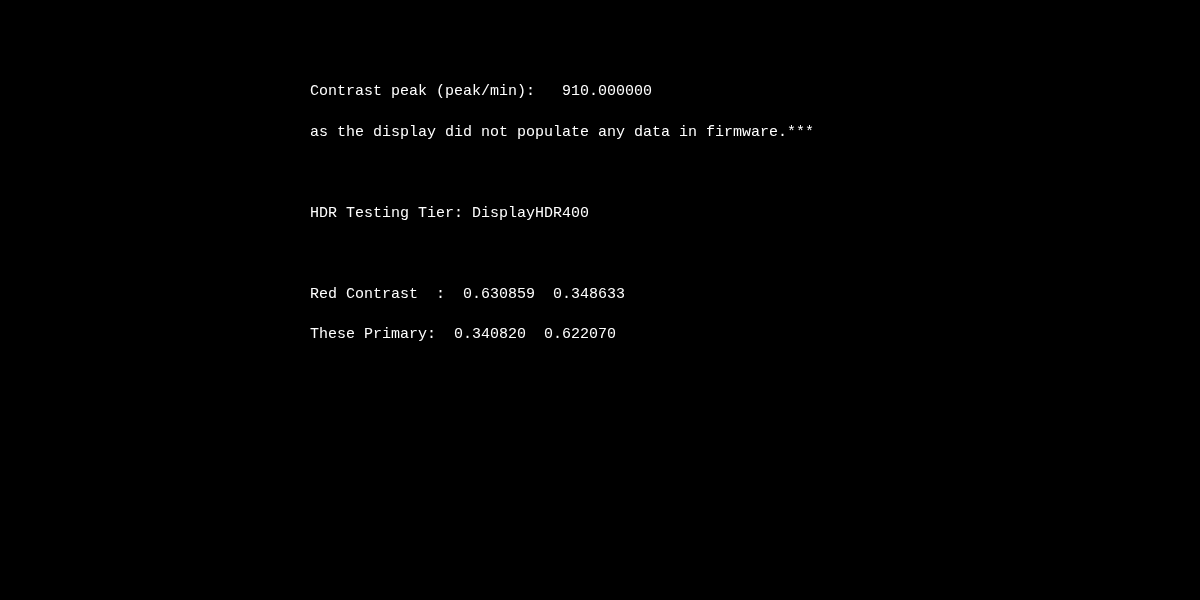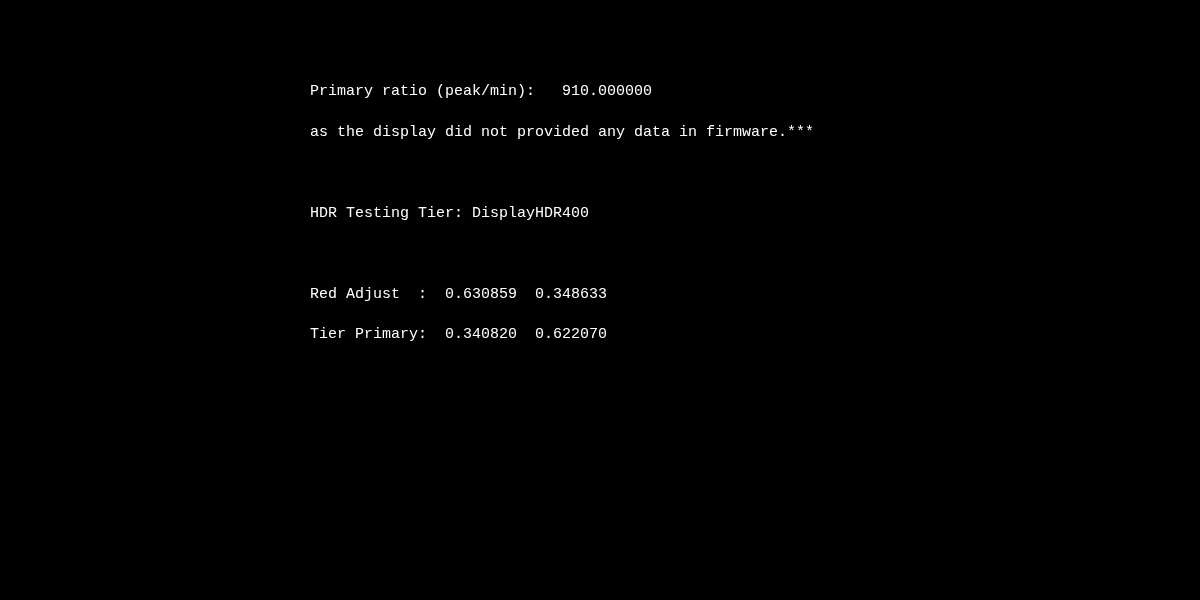--- a/index.html
+++ b/index.html
@@ -16,27 +16,27 @@
     .terminal {
       padding-top: 62px;
       padding-left: 310px;
       white-space: pre;
     }
   </style>
 </head>
 <body>
 
 <div class="terminal">
-<div><span>Primary ratio (peak/min):   </span><span>910.000000</span></div>
-<div>as the display did not provided any data in firmware.***</div>
+<div><span>Contrast peak (peak/min):   </span><span>910.000000</span></div>
+<div>as the display did not populate any data in firmware.***</div>
 <div>&nbsp;</div>
 <div><span>HDR Testing Tier: </span><span>DisplayHDR400</span></div>
 <div>&nbsp;</div>
-<div><span>Red Adjust  :  </span><span>0.630859</span>  <span>0.348633</span></div>
-<div><span>Tier Primary:  </span><span>0.340820</span>  <span>0.622070</span></div>
+<div><span>Red Contrast  :  </span><span>0.630859</span>  <span>0.348633</span></div>
+<div><span>These Primary:  </span><span>0.340820</span>  <span>0.622070</span></div>
 
 
 
 
 
 
 
 
 
 </div>

